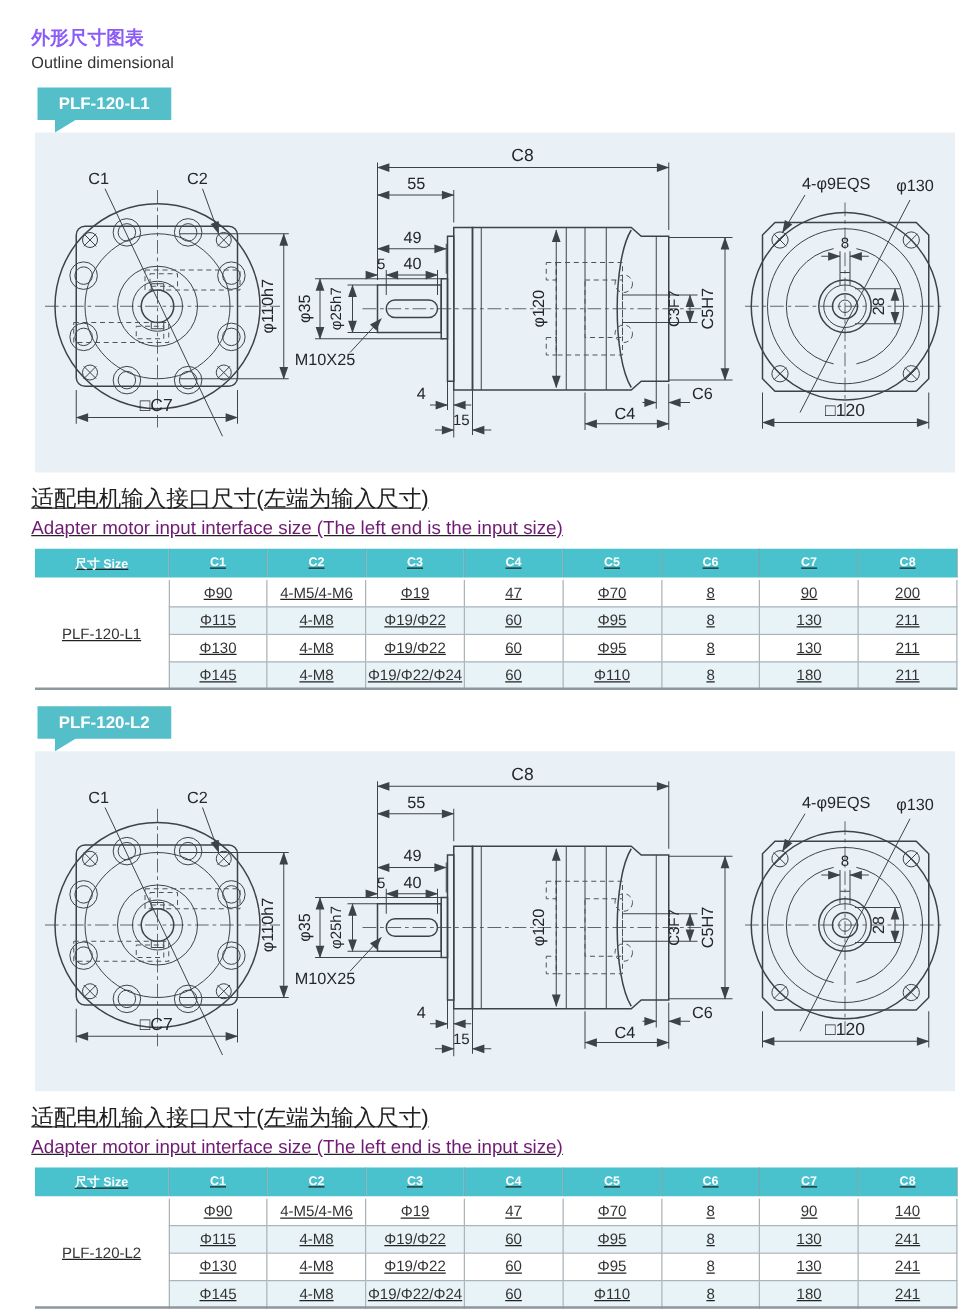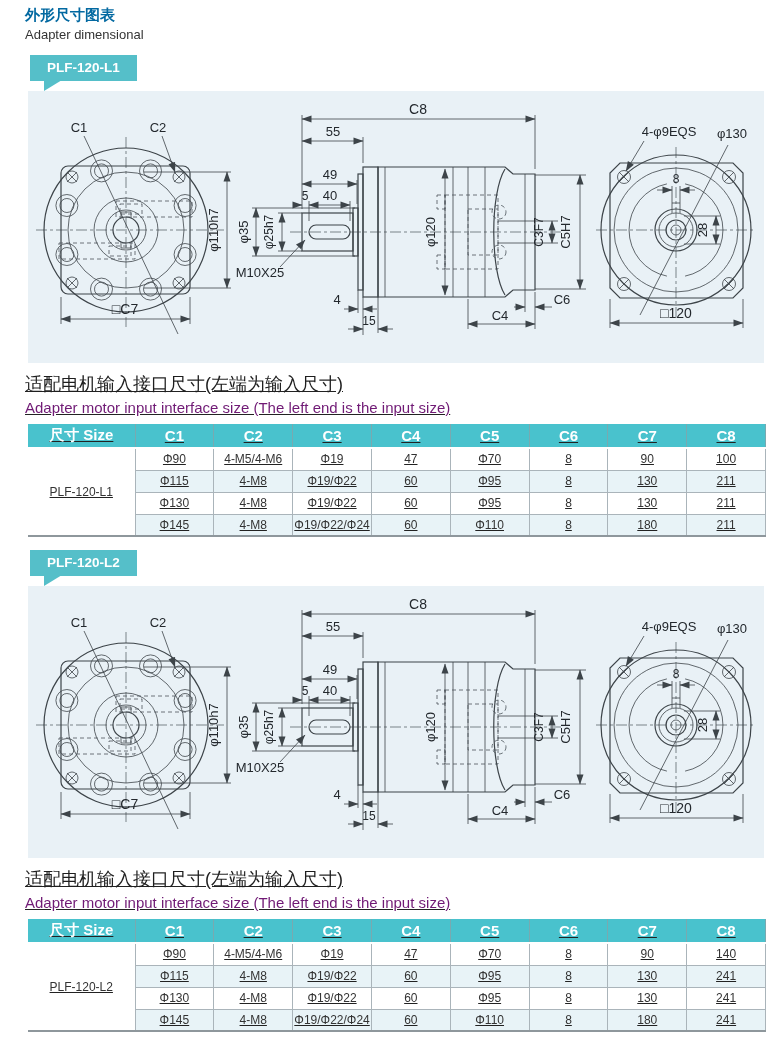--- a/index.html
+++ b/index.html
@@ -6,21 +6,21 @@
     --badge:#55bfc9; --header:#49c2cd; --panel:#e9f1f6; --stripe:#e8f3f7;
     --line:#3d4449; --border:#aab4ba; --rule:#8e979c;
   }
   *{box-sizing:border-box;}
   html,body{margin:0;padding:0;}
   body{
     width:780px;height:1048px;background:#fff;color:#222;
     font-family:"Liberation Sans","DejaVu Sans",sans-serif;overflow:hidden;
   }
   .page{padding-top:6px;}
-  .title-zh{margin:0 0 2px 25px;font-size:15px;font-weight:bold;color:#0369a1;}
+  .title-zh{margin:15px 0 2px 25px;font-size:15px;font-weight:bold;color:#8b5cf6;}
   .title-en{margin:0 0 0 25px;font-size:13px;color:#333;}
   .model-section{margin-top:0;text-decoration:underline;}
   .badge{
     position:relative;display:inline-block;margin:13px 0 0 30px;
     background:var(--badge);color:#fff;font-weight:bold;font-size:13.5px;
     padding:5px 17px 6px 17px;
   }
   .badge::after{
     content:"";position:absolute;left:14px;bottom:-10px;width:0;height:0;
     border-top:11px solid var(--badge);border-right:18px solid transparent;
@@ -28,21 +28,21 @@
   .panel{margin:10px 0 0 28px;width:736px;height:272px;background:var(--panel);}
   .panel svg{display:block;width:736px;height:272px;}
   .note-zh{margin:9px 0 0 25px;font-size:18px;color:#1e1e1e;}
   .note-en{margin:3px 0 0 25px;font-size:15px;color:#701a75;}
   table.dim-table{
     margin:8px 0 0 28px;width:738px;border-collapse:collapse;table-layout:fixed;
     border-bottom:2px solid var(--rule);
   }
   table.dim-table col.size-col{width:107px;}
   table.dim-table th{
-    background:var(--header);color:#fff;font-weight:bold;font-size:15px;
+    background:var(--header);color:#fff;font-weight:bold;font-size:10px;
     height:24px;border-right:1px solid #79a9b0;border-bottom:2px solid #fff;
     padding:0;text-align:center;
   }
   table.dim-table th:last-child{border-right:1px solid #79a9b0;}
   table.dim-table td{
     height:22px;padding:0;text-align:center;font-size:12px;color:#333;
     border:1px solid var(--border);background:#fff;
   }
   table.dim-table td.label-cell{
     border:none;border-right:1px solid var(--border);background:#fff;font-size:12px;
@@ -275,21 +275,21 @@
         <line class="dim" x1="715" y1="208" x2="715" y2="237"></line>
         <line class="dim" x1="582" y1="232" x2="715" y2="232" marker-start="url(#arr)" marker-end="url(#arr)"></line>
         <text class="big" x="648" y="227" text-anchor="middle">□120</text>
       </g>
     </symbol>
   </defs>
 </svg>
 
 <div class="page">
   <h1 class="title-zh">外形尺寸图表</h1>
-  <div class="title-en">Adapter dimensional</div>
+  <div class="title-en">Outline dimensional</div>
 
   <section class="model-section">
     <div class="badge">
       <span>PLF-120-L1</span>
     </div>
     <div class="panel">
       <svg viewBox="0 0 736 272">
         <use href="#gearbox"></use>
       </svg>
     </div>
@@ -323,21 +323,21 @@
       <tbody>
           <tr>
             <td rowspan="4" class="label-cell">PLF-120-L1</td>
             <td class="data-cell">Φ90</td>
             <td class="data-cell">4-M5/4-M6</td>
             <td class="data-cell">Φ19</td>
             <td class="data-cell">47</td>
             <td class="data-cell">Φ70</td>
             <td class="data-cell">8</td>
             <td class="data-cell">90</td>
-            <td class="data-cell">100</td>
+            <td class="data-cell">200</td>
           </tr>
           <tr class="stripe">
             <td class="data-cell">Φ115</td>
             <td class="data-cell">4-M8</td>
             <td class="data-cell">Φ19/Φ22</td>
             <td class="data-cell">60</td>
             <td class="data-cell">Φ95</td>
             <td class="data-cell">8</td>
             <td class="data-cell">130</td>
             <td class="data-cell">211</td>

